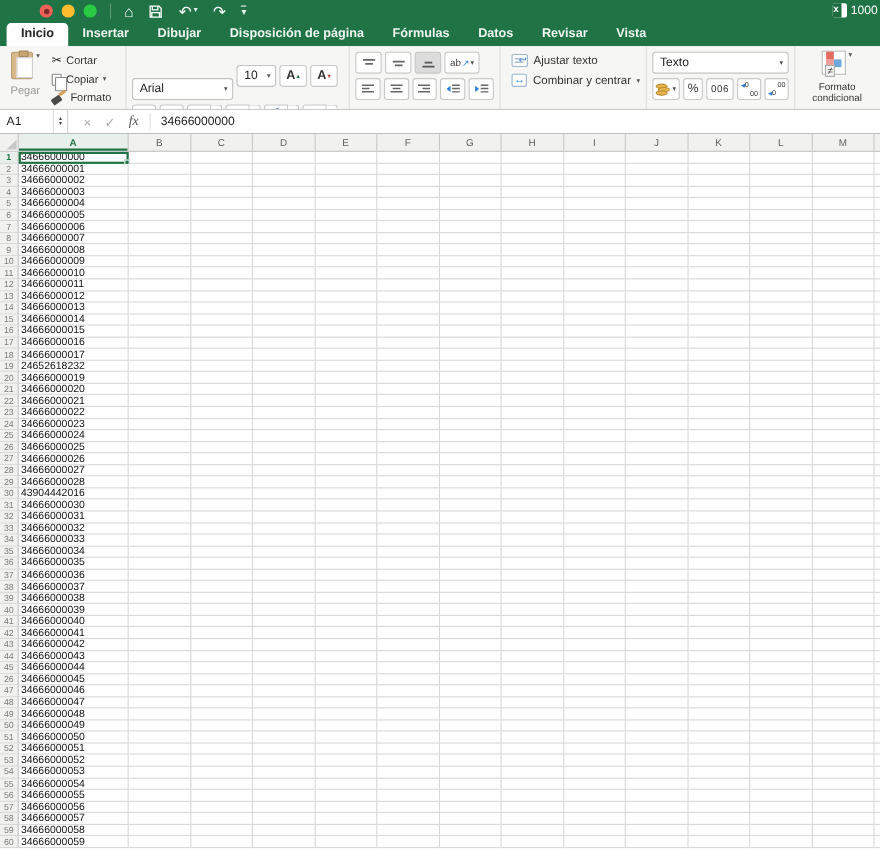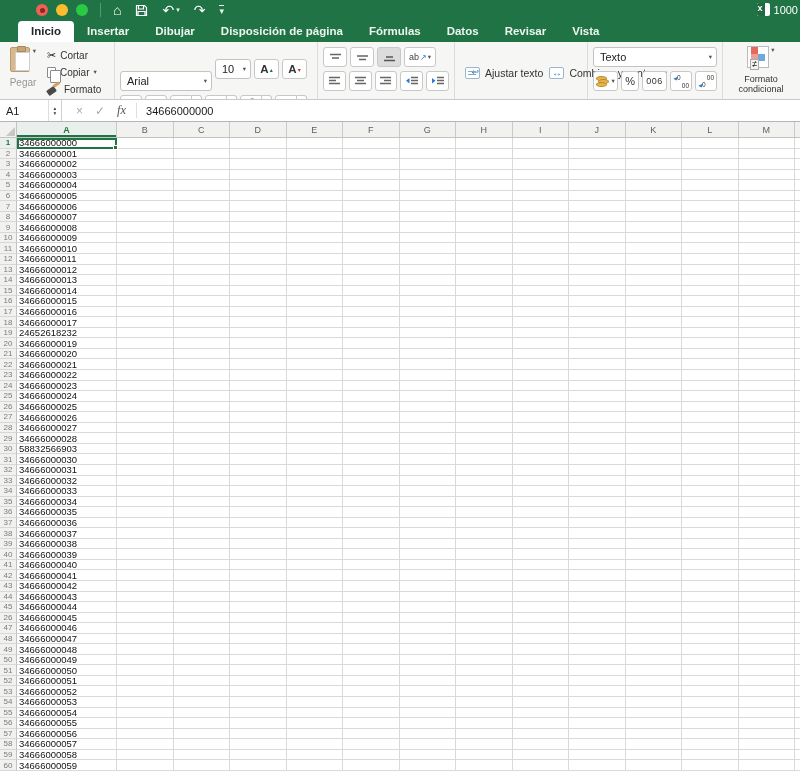--- a/index.html
+++ b/index.html
@@ -20,21 +20,21 @@
   .tb-ic { font-size:14px; line-height:14px; color:#fff; cursor:default; display:flex; align-items:center; }
   .tb-ic svg { display:block; }
   .mini-caret { font-size:7px; color:#e8f1ec; margin-left:2px; }
   .tb-custom { font-size:9px; color:#e8f1ec; border-top:1.5px solid #e8f1ec; line-height:8px; padding-top:1px; }
   .doc-badge { position:absolute; right:2px; top:3px; display:flex; align-items:center; gap:4px; color:#fff; font-size:11px; }
   .xl-ic { width:13px; height:13px; background:#fff; border-radius:2px; position:relative; display:flex; }
   .xl-ic::before { content:""; position:absolute; left:0; top:0; width:8px; height:13px; background:#1e6b40; border-radius:2px 0 0 2px; }
   .xl-x { position:absolute; left:1px; top:0px; color:#fff; font-size:9px; font-weight:bold; z-index:1; }
 
   
-  .tabbar { height:22px; background:#1f7345; display:flex; align-items:flex-end; padding-left:18px; gap:0; }
+  .tabbar { height:22px; background:#1f7345; display:flex; align-items:flex-end; padding-left:6px; gap:0; }
   .tab { color:#eef5f0; font-size:11.5px; font-weight:bold; padding:4px 13px 5px; white-space:nowrap; cursor:default; }
   .tab.active { background:#fff; color:#262626; border-radius:4px 4px 0 0; }
 
   
   .ribbon { height:58px; background:#f6f6f5; border-bottom:1px solid #c9c9c9; display:flex; overflow:hidden; }
   .group { padding:3px 5px; border-right:1px solid #dcdcdc; display:flex; flex-shrink:0; }
   .btn { background:#fff; border:1px solid #c8c8c8; border-radius:3px; display:inline-flex; align-items:center; justify-content:center; color:#3a3a3a; cursor:default; }
   .btn.pressed { background:#dcdcdc; }
   .caret { font-size:6.5px; color:#555; }
   .lbl { font-size:10px; color:#333; white-space:nowrap; }
@@ -82,21 +82,21 @@
 
   
   .g-align { width:137px; flex-direction:column; gap:4px; padding-top:5px; }
   .abtn { width:24px; height:20px; }
   .abtn svg { display:block; }
   .orient { width:32px; height:20px; gap:1px; }
   .ab-txt { font-size:9px; color:#444; transform:rotate(0deg); }
   .ab-arrow { font-size:8px; color:#2b7cd3; }
 
   
-  .g-wrap { width:133px; flex-direction:row; gap:6px; padding-top:7px; padding-left:10px; }
+  .g-wrap { width:133px; flex-direction:column; gap:6px; padding-top:7px; padding-left:10px; }
   .wrow { display:flex; align-items:center; gap:5px; }
   .wlbl { font-size:10.5px; color:#333; white-space:nowrap; }
   .ic-wrap { position:relative; width:15px; height:12px; border:1px solid #9cb6cf; border-radius:2px; background:#fff; }
   .ic-wrap::before { content:"↩"; position:absolute; right:0px; top:-1px; font-size:9px; color:#2b7cd3; }
   .ic-wrap::after { content:""; position:absolute; left:2px; top:3px; width:8px; height:1px; background:#8aa5c0; box-shadow:0 3px 0 #8aa5c0; }
   .ic-merge { position:relative; width:15px; height:12px; border:1px solid #9cb6cf; border-radius:2px; background:#fff; display:flex; align-items:center; justify-content:center; }
   .ic-merge::before { content:"↔"; font-size:10px; color:#2b7cd3; line-height:10px; }
 
   
   .g-num { width:135px; flex-direction:column; gap:4px; padding-top:5px; }
@@ -921,21 +921,21 @@
             <div class="cell w-col"></div>
             <div class="cell w-col"></div>
             <div class="cell w-col"></div>
             <div class="cell w-col"></div>
             <div class="cell w-col"></div>
             <div class="cell w-col"></div>
             <div class="cell w-fill"></div>
           </div>
           <div class="grow">
             <div class="rowhead">30</div>
-            <div class="cell w-a">58832566903</div>
+            <div class="cell w-a">43904442016</div>
             <div class="cell w-col"></div>
             <div class="cell w-col"></div>
             <div class="cell w-col"></div>
             <div class="cell w-col"></div>
             <div class="cell w-col"></div>
             <div class="cell w-col"></div>
             <div class="cell w-col"></div>
             <div class="cell w-col"></div>
             <div class="cell w-col"></div>
             <div class="cell w-col"></div>

